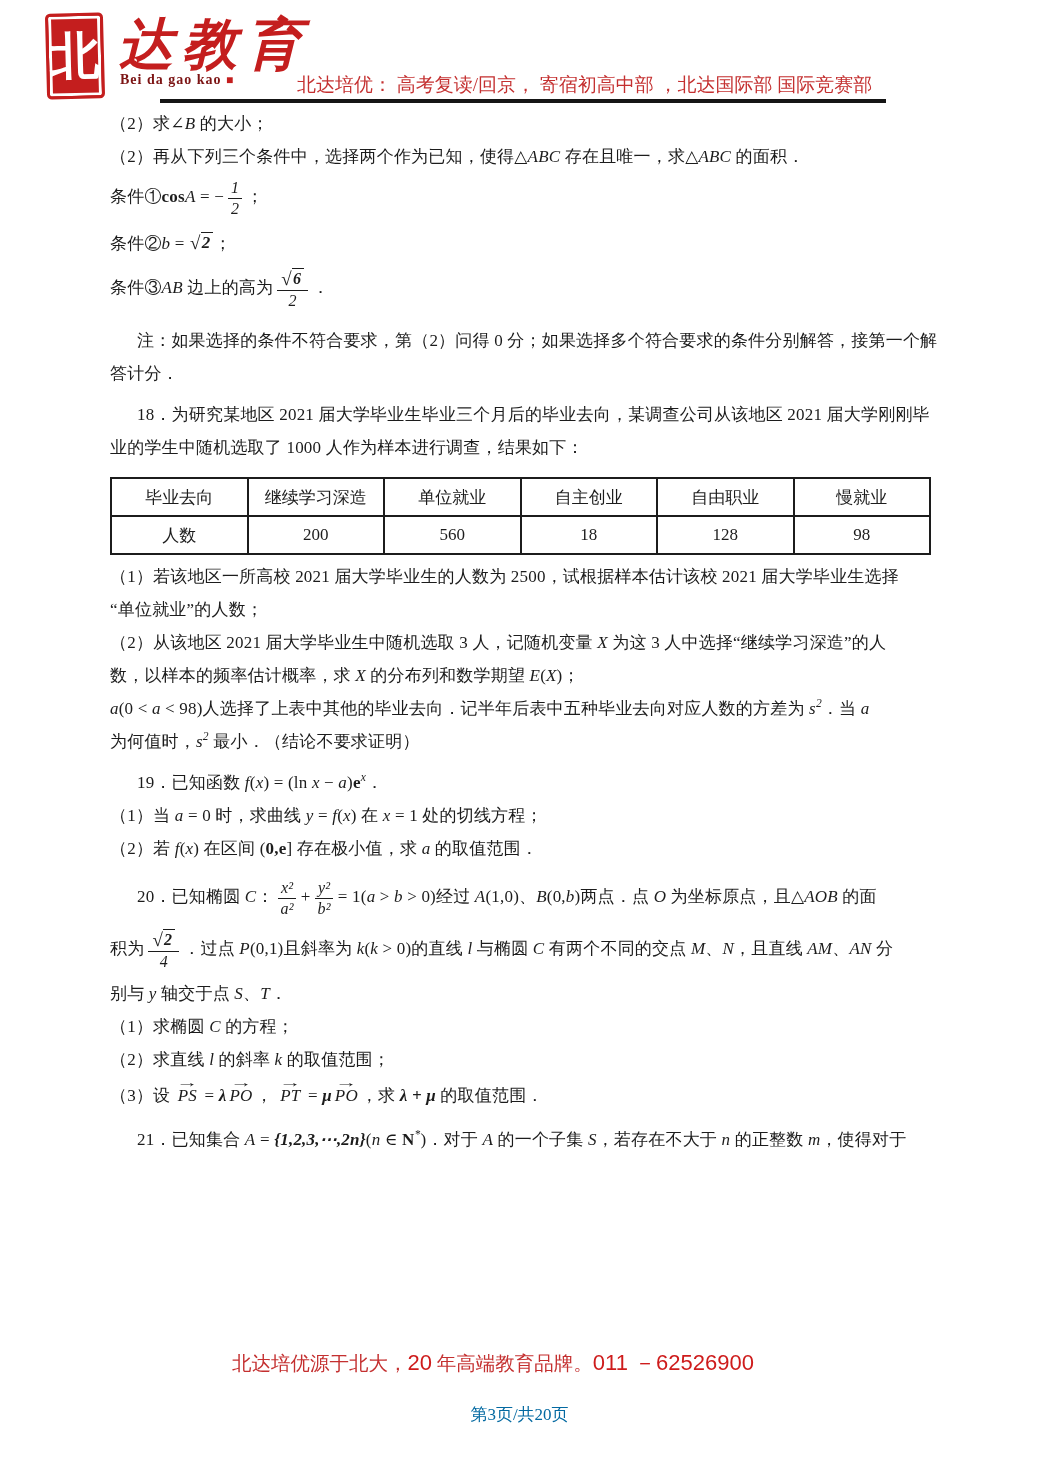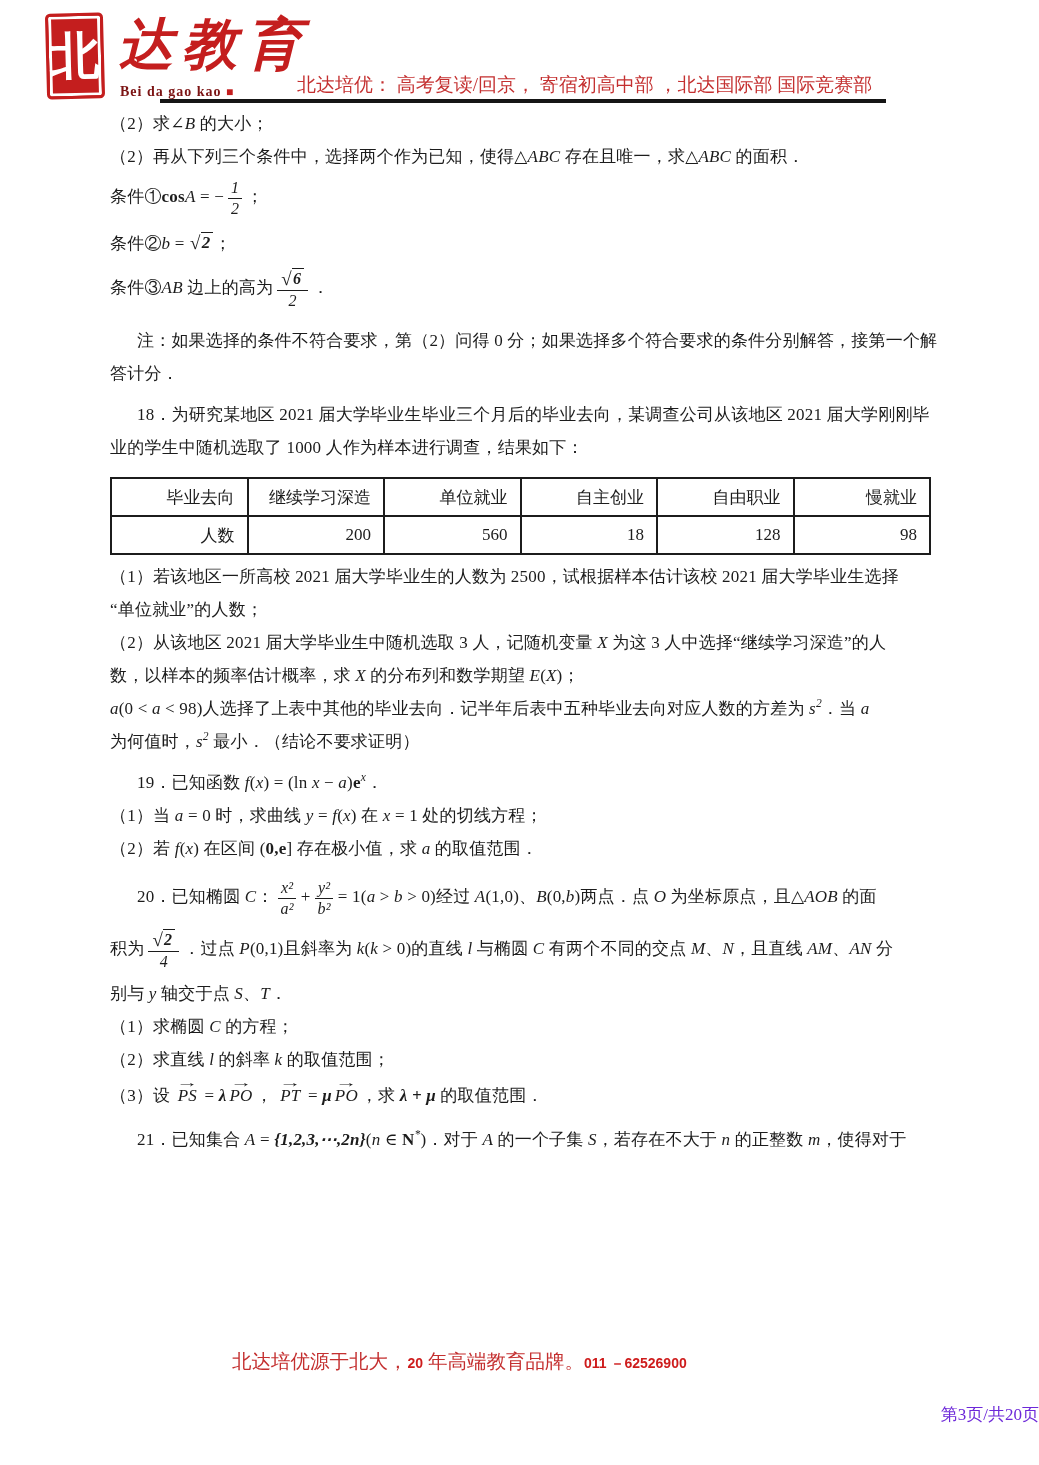--- a/index.html
+++ b/index.html
@@ -14,21 +14,21 @@
     background:#c41e1e;border:3px solid #c41e1e;box-shadow:inset 0 0 0 3px #fff;
     border-radius:5px;transform:rotate(-1.5deg);
     color:#fff;font-size:50px;font-weight:bold;
     display:flex;align-items:center;justify-content:center;
   }
   .brand{
     position:absolute;left:118px;top:14px;
     font-size:55px;font-weight:bold;font-style:italic;color:#c41e1e;
     letter-spacing:9px;line-height:1.1;font-family:"DejaVu Serif",serif;
   }
-  .logo-sub{position:absolute;left:120px;top:72px;font-size:14px;font-weight:bold;color:#7c1414;letter-spacing:1px;margin-top:12px;}
+  .logo-sub{position:absolute;left:120px;top:72px;font-size:14px;font-weight:bold;color:#7c1414;letter-spacing:1px;}
   .logo-sub .sq{color:#c41e1e;font-size:12px;}
   .tagline{position:absolute;left:297px;top:72px;font-size:19px;color:#c43030;white-space:nowrap;}
   .header-rule{position:absolute;left:160px;top:99px;width:726px;height:4px;background:#151515;}
   
   .content{position:absolute;left:110px;top:107px;width:832px;}
   .line{font-size:17px;line-height:33px;letter-spacing:0.2px;}
   .line.para-gap{margin-top:8px;margin-left:27px;}
   .line.tall{padding:5px 0;}
   .line.med{padding:3px 0;}
   .mi{font-style:italic;}
@@ -45,27 +45,27 @@
   .sqrt .rs{font-style:normal;font-size:19px;line-height:1.15;font-weight:bold;}
   .sqrt .rad{border-top:1.8px solid #1c1c1c;line-height:1.2;padding:0 3px 0 1px;font-weight:bold;}
   .vec{display:inline-block;position:relative;font-style:italic;margin:0 3px;}
   .vec::before{
     content:"→";position:absolute;top:-13px;left:50%;
     transform:translateX(-50%) scaleX(1.7);font-size:13px;font-style:normal;
   }
   
   table.survey{border-collapse:collapse;margin:13px 0 5px 0;table-layout:fixed;width:821px;}
   table.survey td{
-    border:2px solid #1c1c1c;height:36px;text-align:right;
+    border:2px solid #1c1c1c;height:36px;text-align:center;
     font-size:17px;padding:0 12px;overflow:hidden;
   }
   
   .footer-promo{position:absolute;left:232px;top:1348px;font-size:19.5px;color:#c43030;white-space:nowrap;}
-  .footer-promo .fb{font-weight:bold;color:#ce1c1c;font-family:"Liberation Sans",sans-serif;font-size:14px;}
-  .footer-page{position:absolute;left:0;width:100%;top:1403px;text-align:right;font-size:17px;color:#6d28d9;}
+  .footer-promo .fb{font-weight:normal;color:#ce1c1c;font-family:"Liberation Sans",sans-serif;font-size:22px;}
+  .footer-page{position:absolute;left:0;width:100%;top:1403px;text-align:center;font-size:17px;color:#0369a1;}
 </style>
 </head>
 <body>
 
 <div class="page">
 
   <div class="header">
     <div class="seal">北</div>
     <div class="brand">达教育</div>
     <div class="logo-sub"><span>Bei da gao kao</span> <span class="sq">■</span></div>

